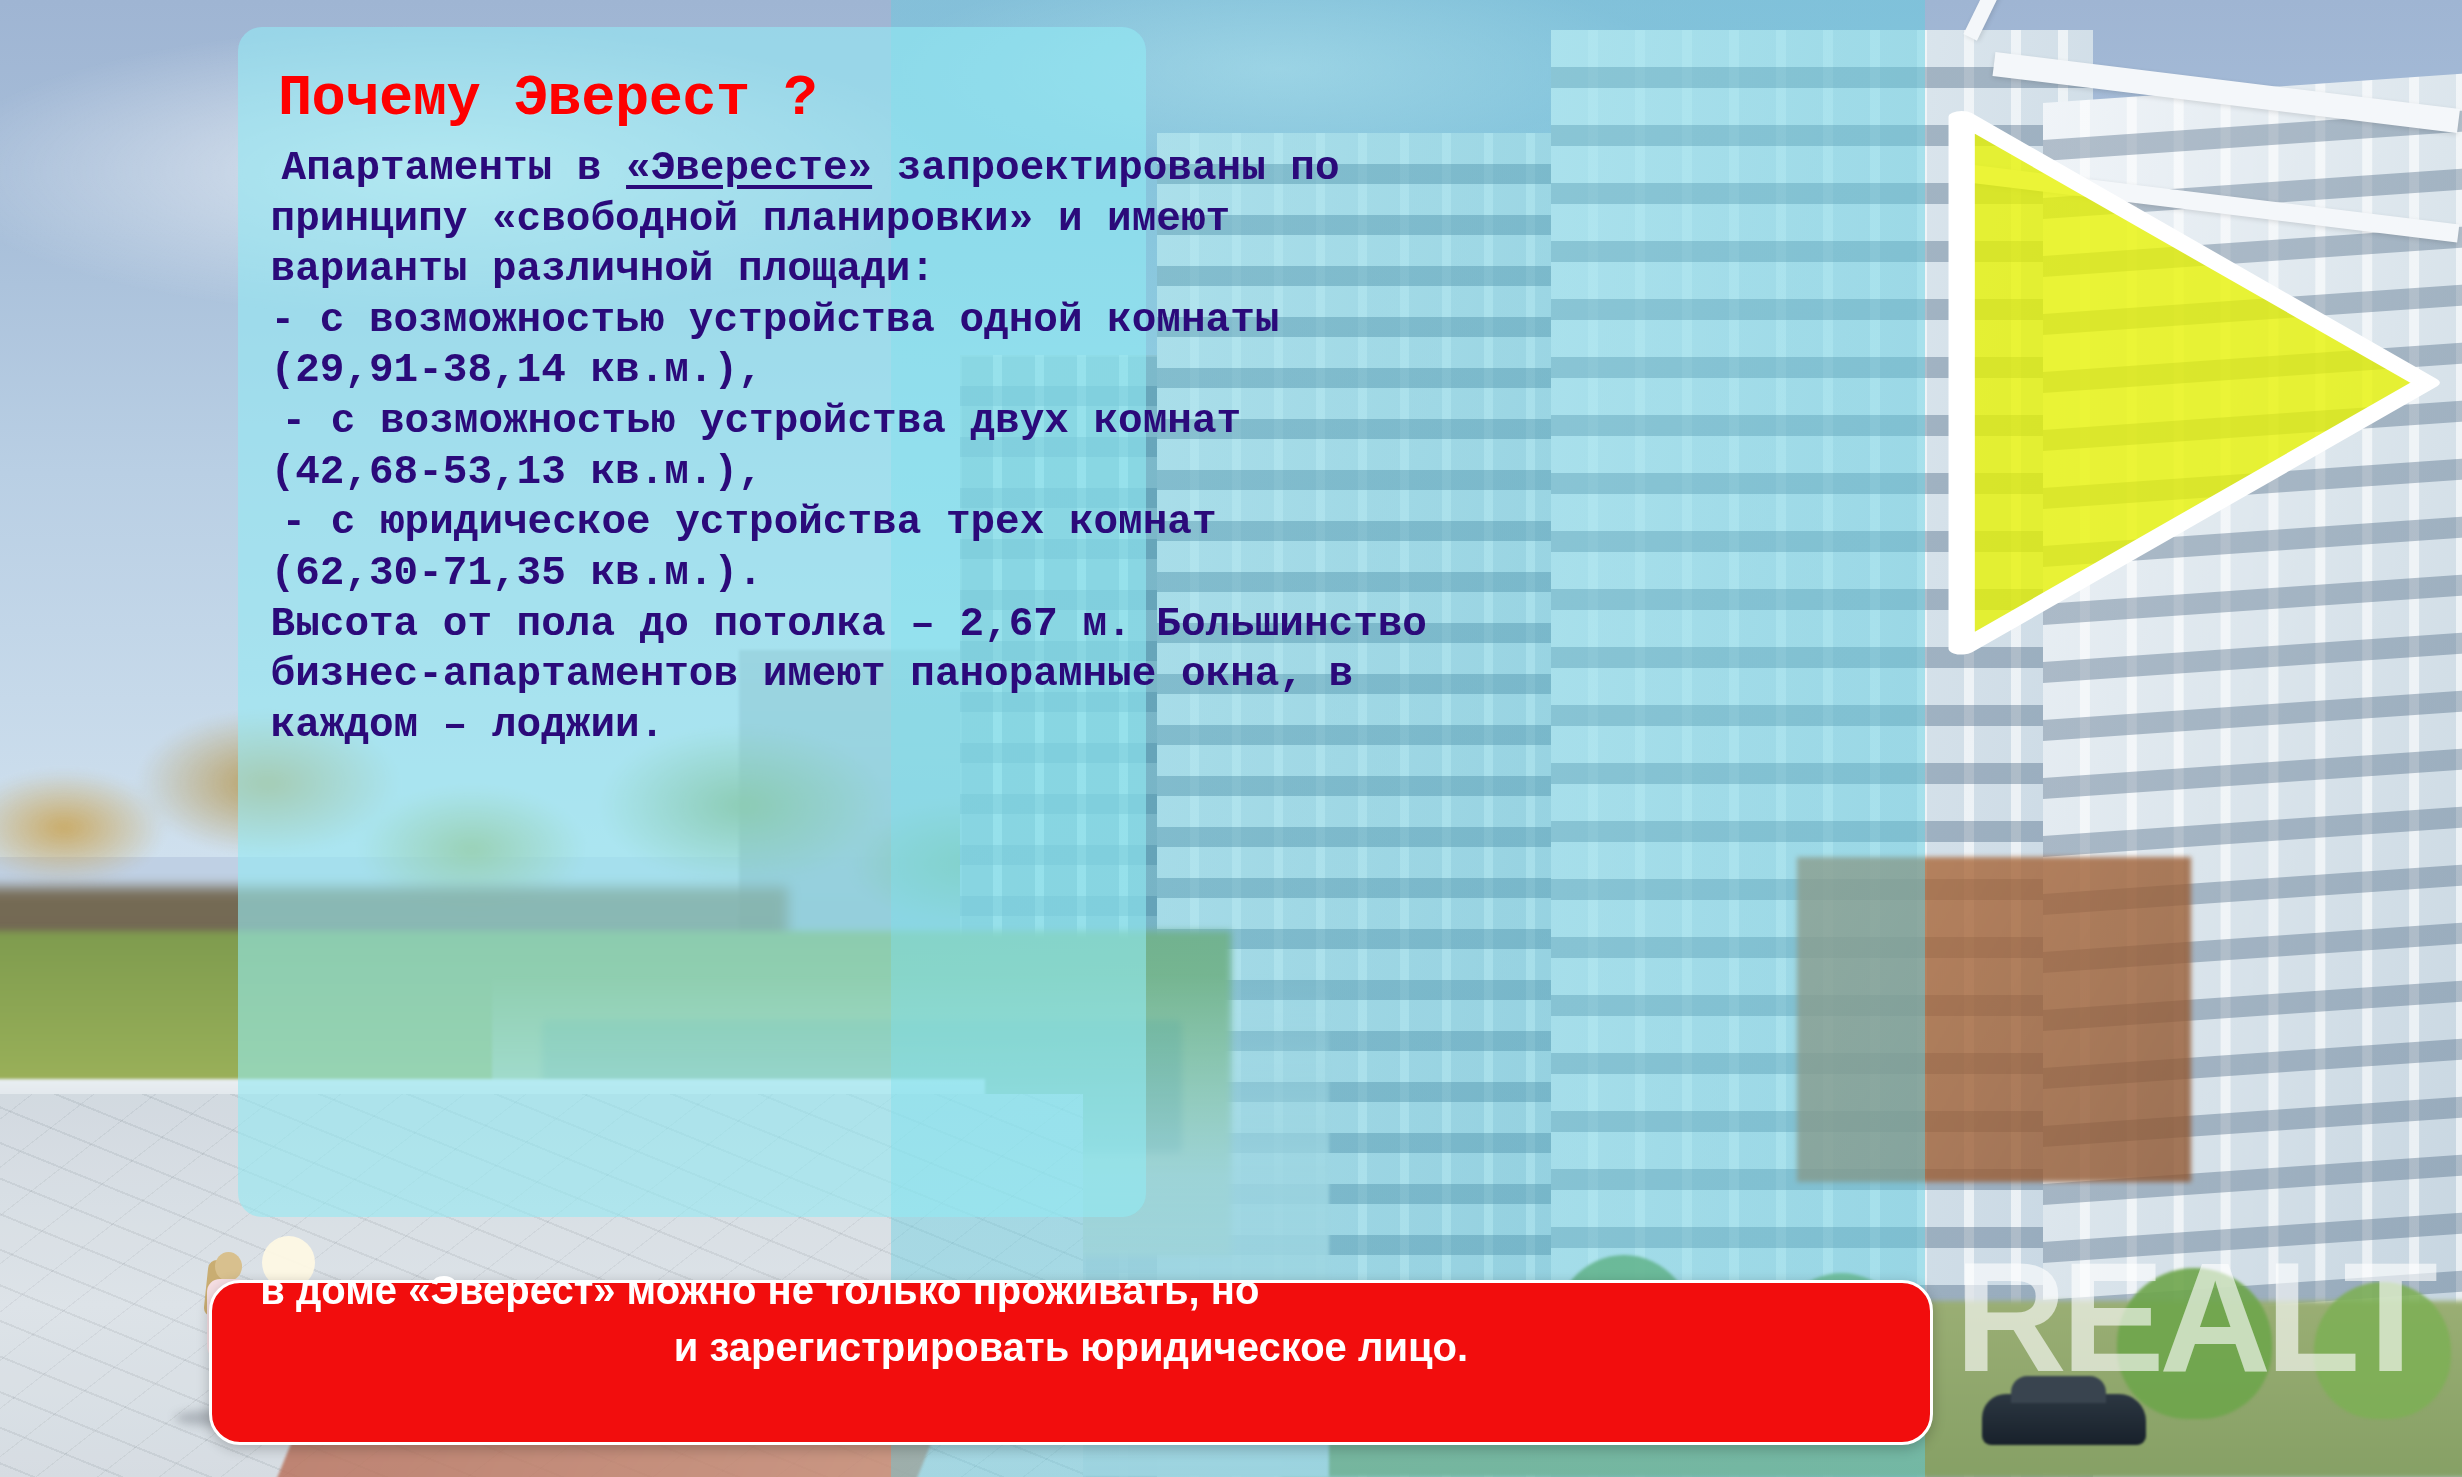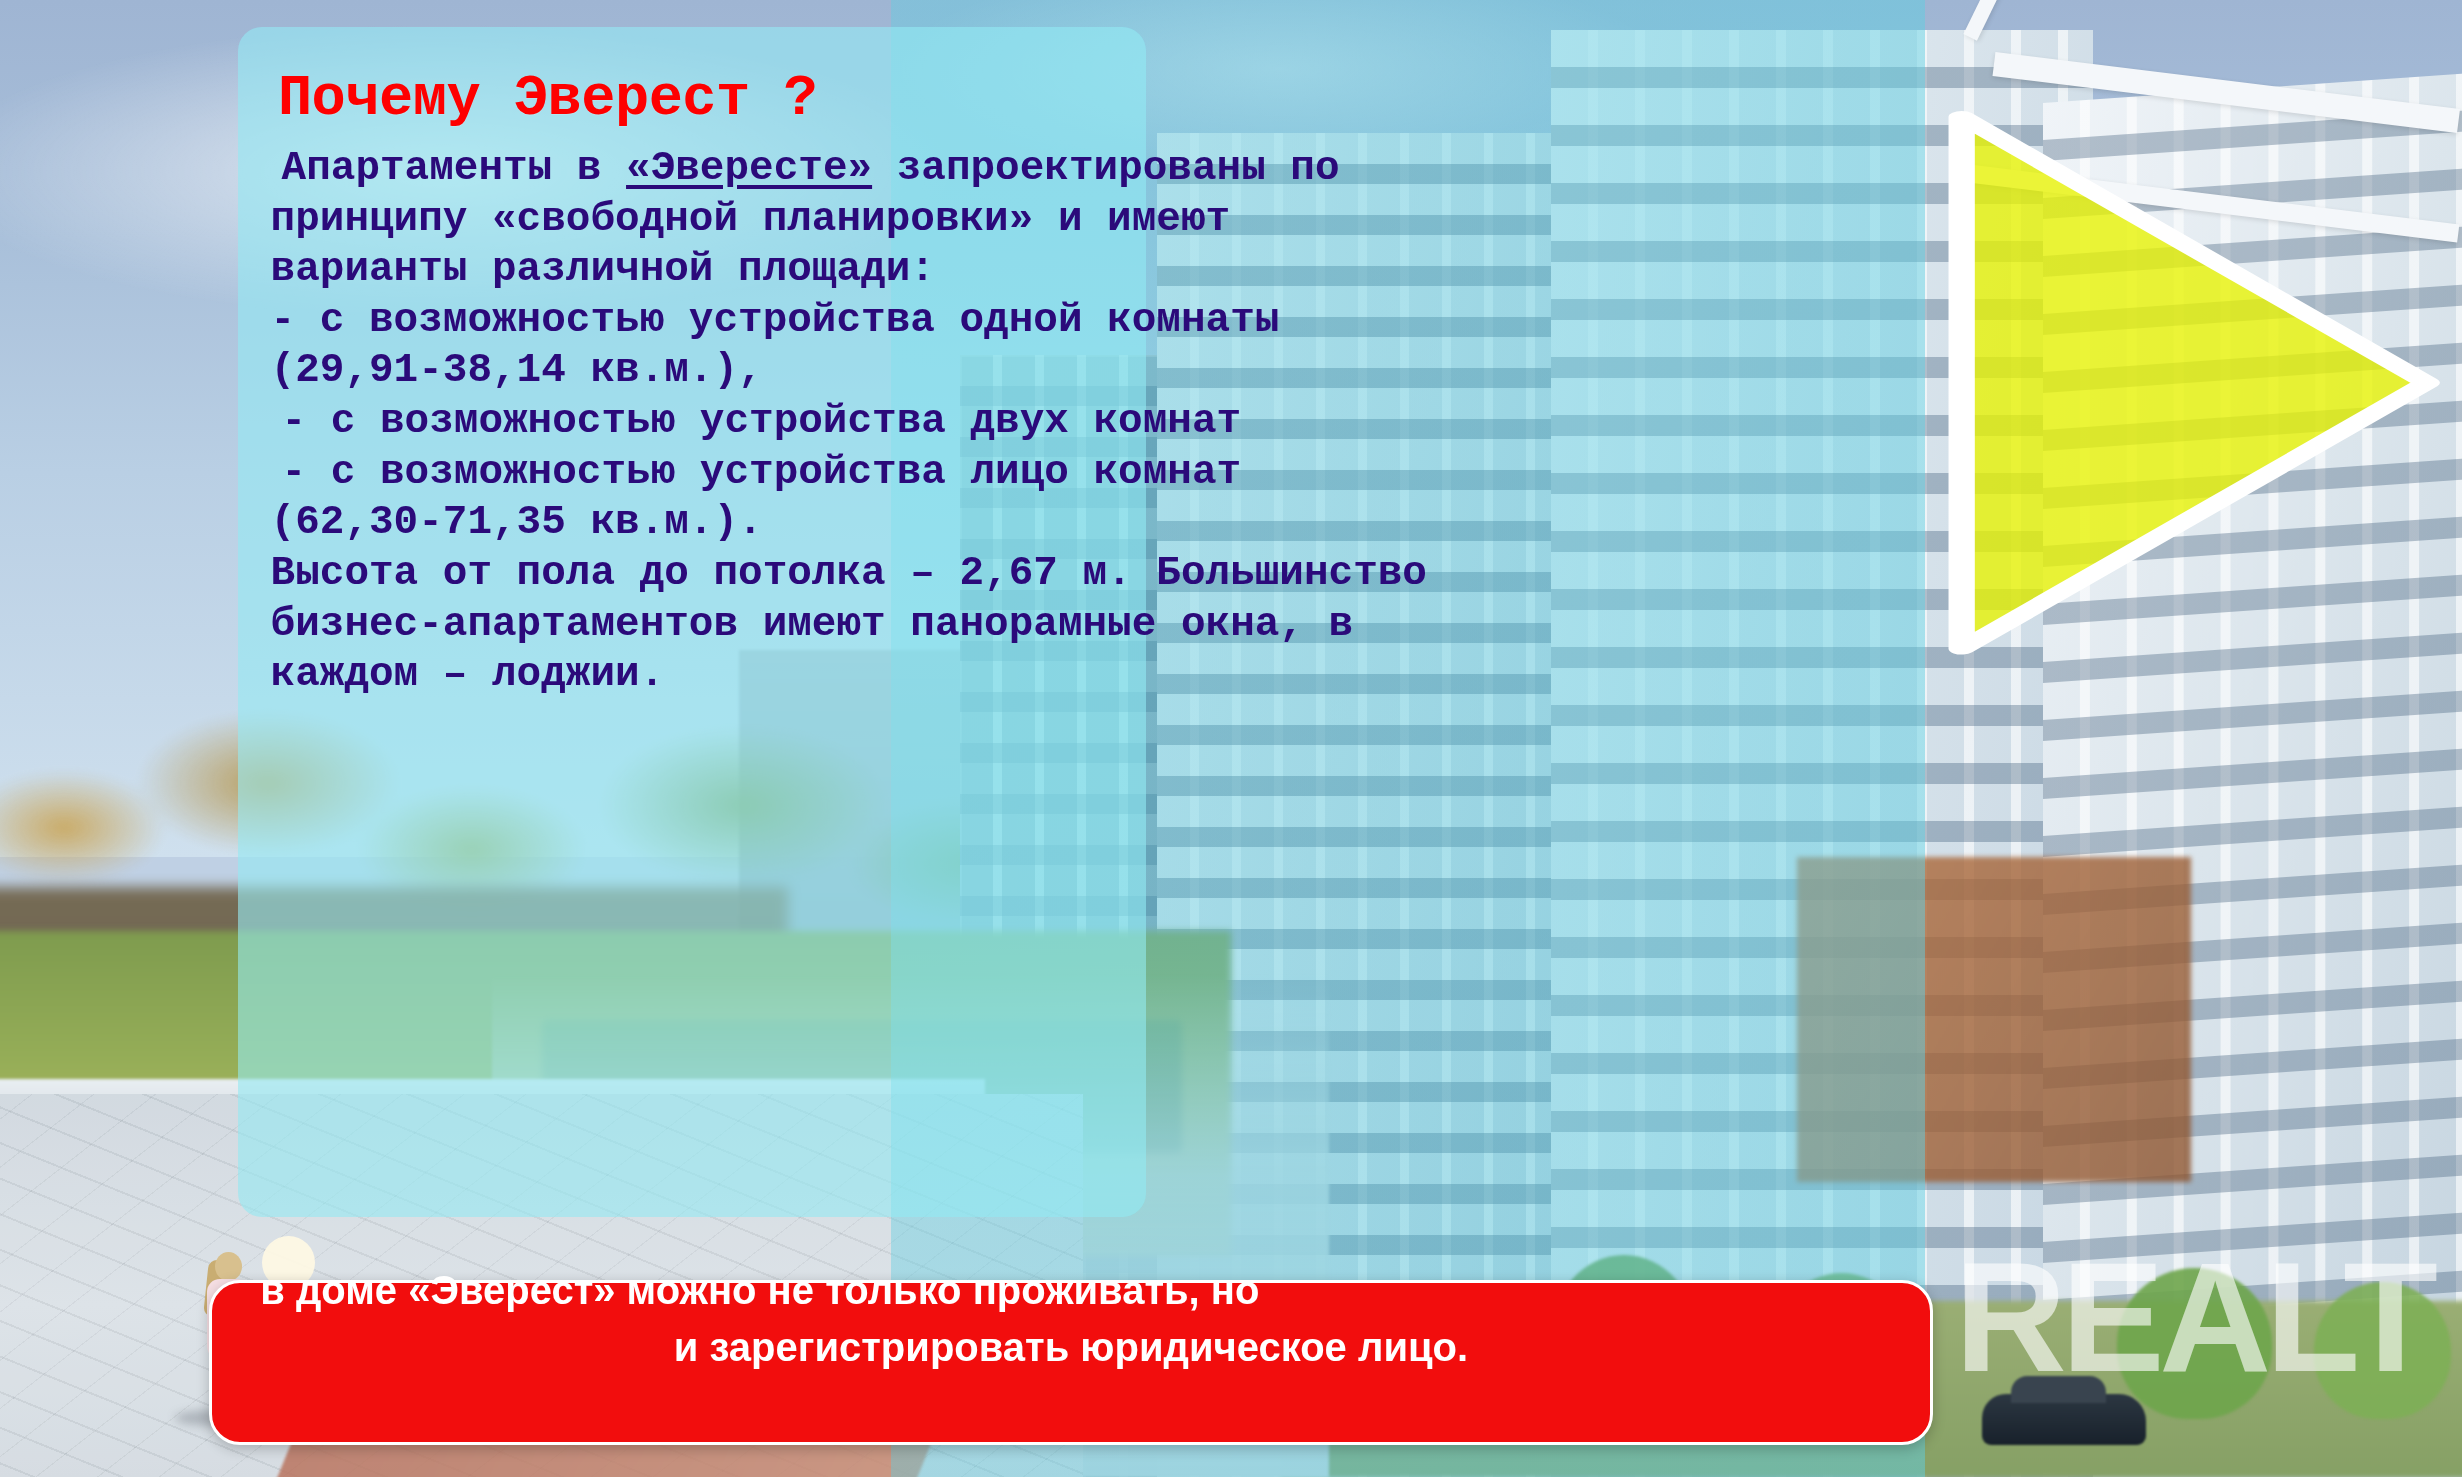--- a/index.html
+++ b/index.html
@@ -336,21 +336,22 @@
 
       <h1 class="title">Почему Эверест ?</h1>
 
       <div class="body-text">
         <span class="line indent"><span>Апартаменты в </span><span class="u">«Эвересте»</span><span> запроектированы по</span></span>
         <span class="line">принципу «свободной планировки» и имеют</span>
         <span class="line">варианты различной площади:</span>
         <span class="line">- с возможностью устройства одной комнаты</span>
         <span class="line">(29,91-38,14 кв.м.),</span>
         <span class="line indent">- с возможностью устройства двух комнат</span>
-        <span class="line indent">- с возможностью устройства лицо комнат</span>
+        <span class="line">(42,68-53,13 кв.м.),</span>
+        <span class="line indent">- с юридическое устройства трех комнат</span>
         <span class="line">(62,30-71,35 кв.м.).</span>
         <span class="line">Высота от пола до потолка – 2,67 м. Большинство</span>
         <span class="line">бизнес-апартаментов имеют панорамные окна, в</span>
         <span class="line">каждом – лоджии.</span>
       </div>
 
     </div>
   </div>
 
   <div class="watermark">REALT</div>

